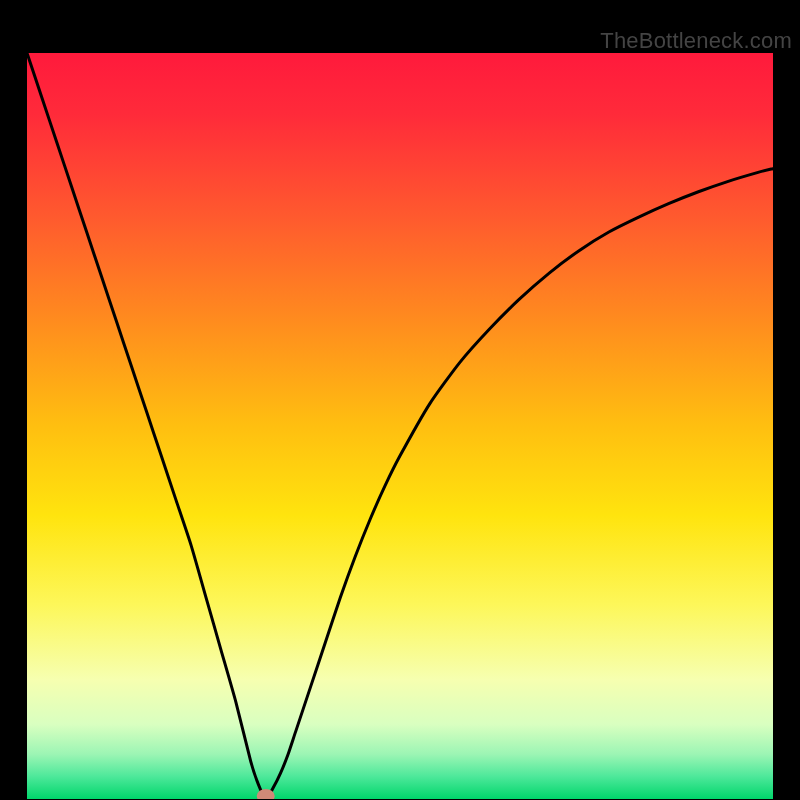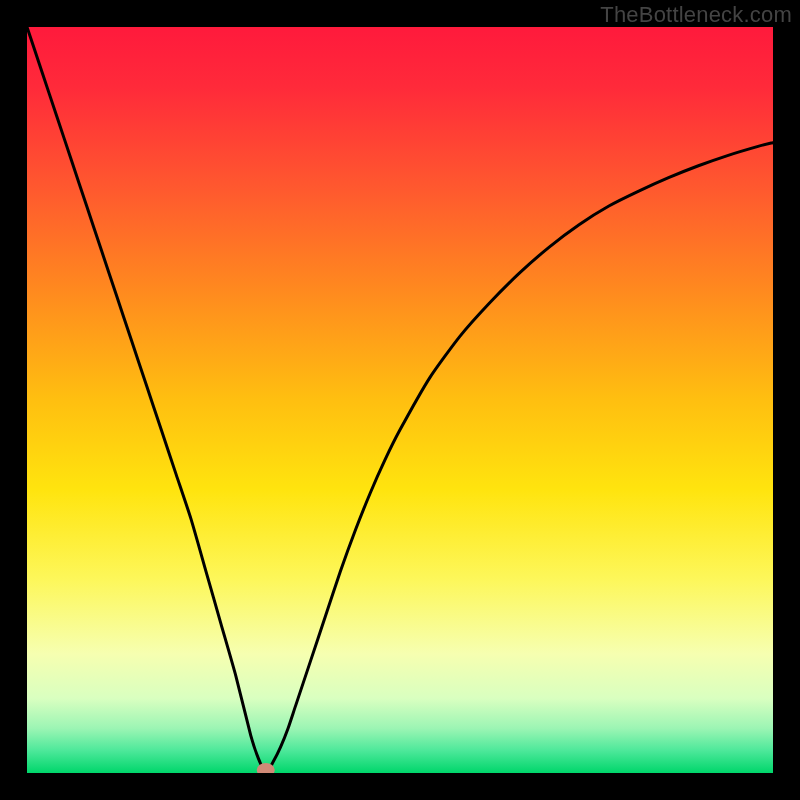--- a/index.html
+++ b/index.html
@@ -9,20 +9,21 @@
     height: 800px;
     overflow: hidden;
     background: #000;
     font-family: Arial, Helvetica, sans-serif;
   }
   .frame {
     position: relative;
     width: 800px;
     height: 760px;
     background: #000;
+    margin-top: 26px;
   }
   .watermark {
     position: absolute;
     top: 2px;
     right: 8px;
     color: #444;
     font-size: 22px;
     font-weight: 500;
     letter-spacing: 0.2px;
     z-index: 10;

